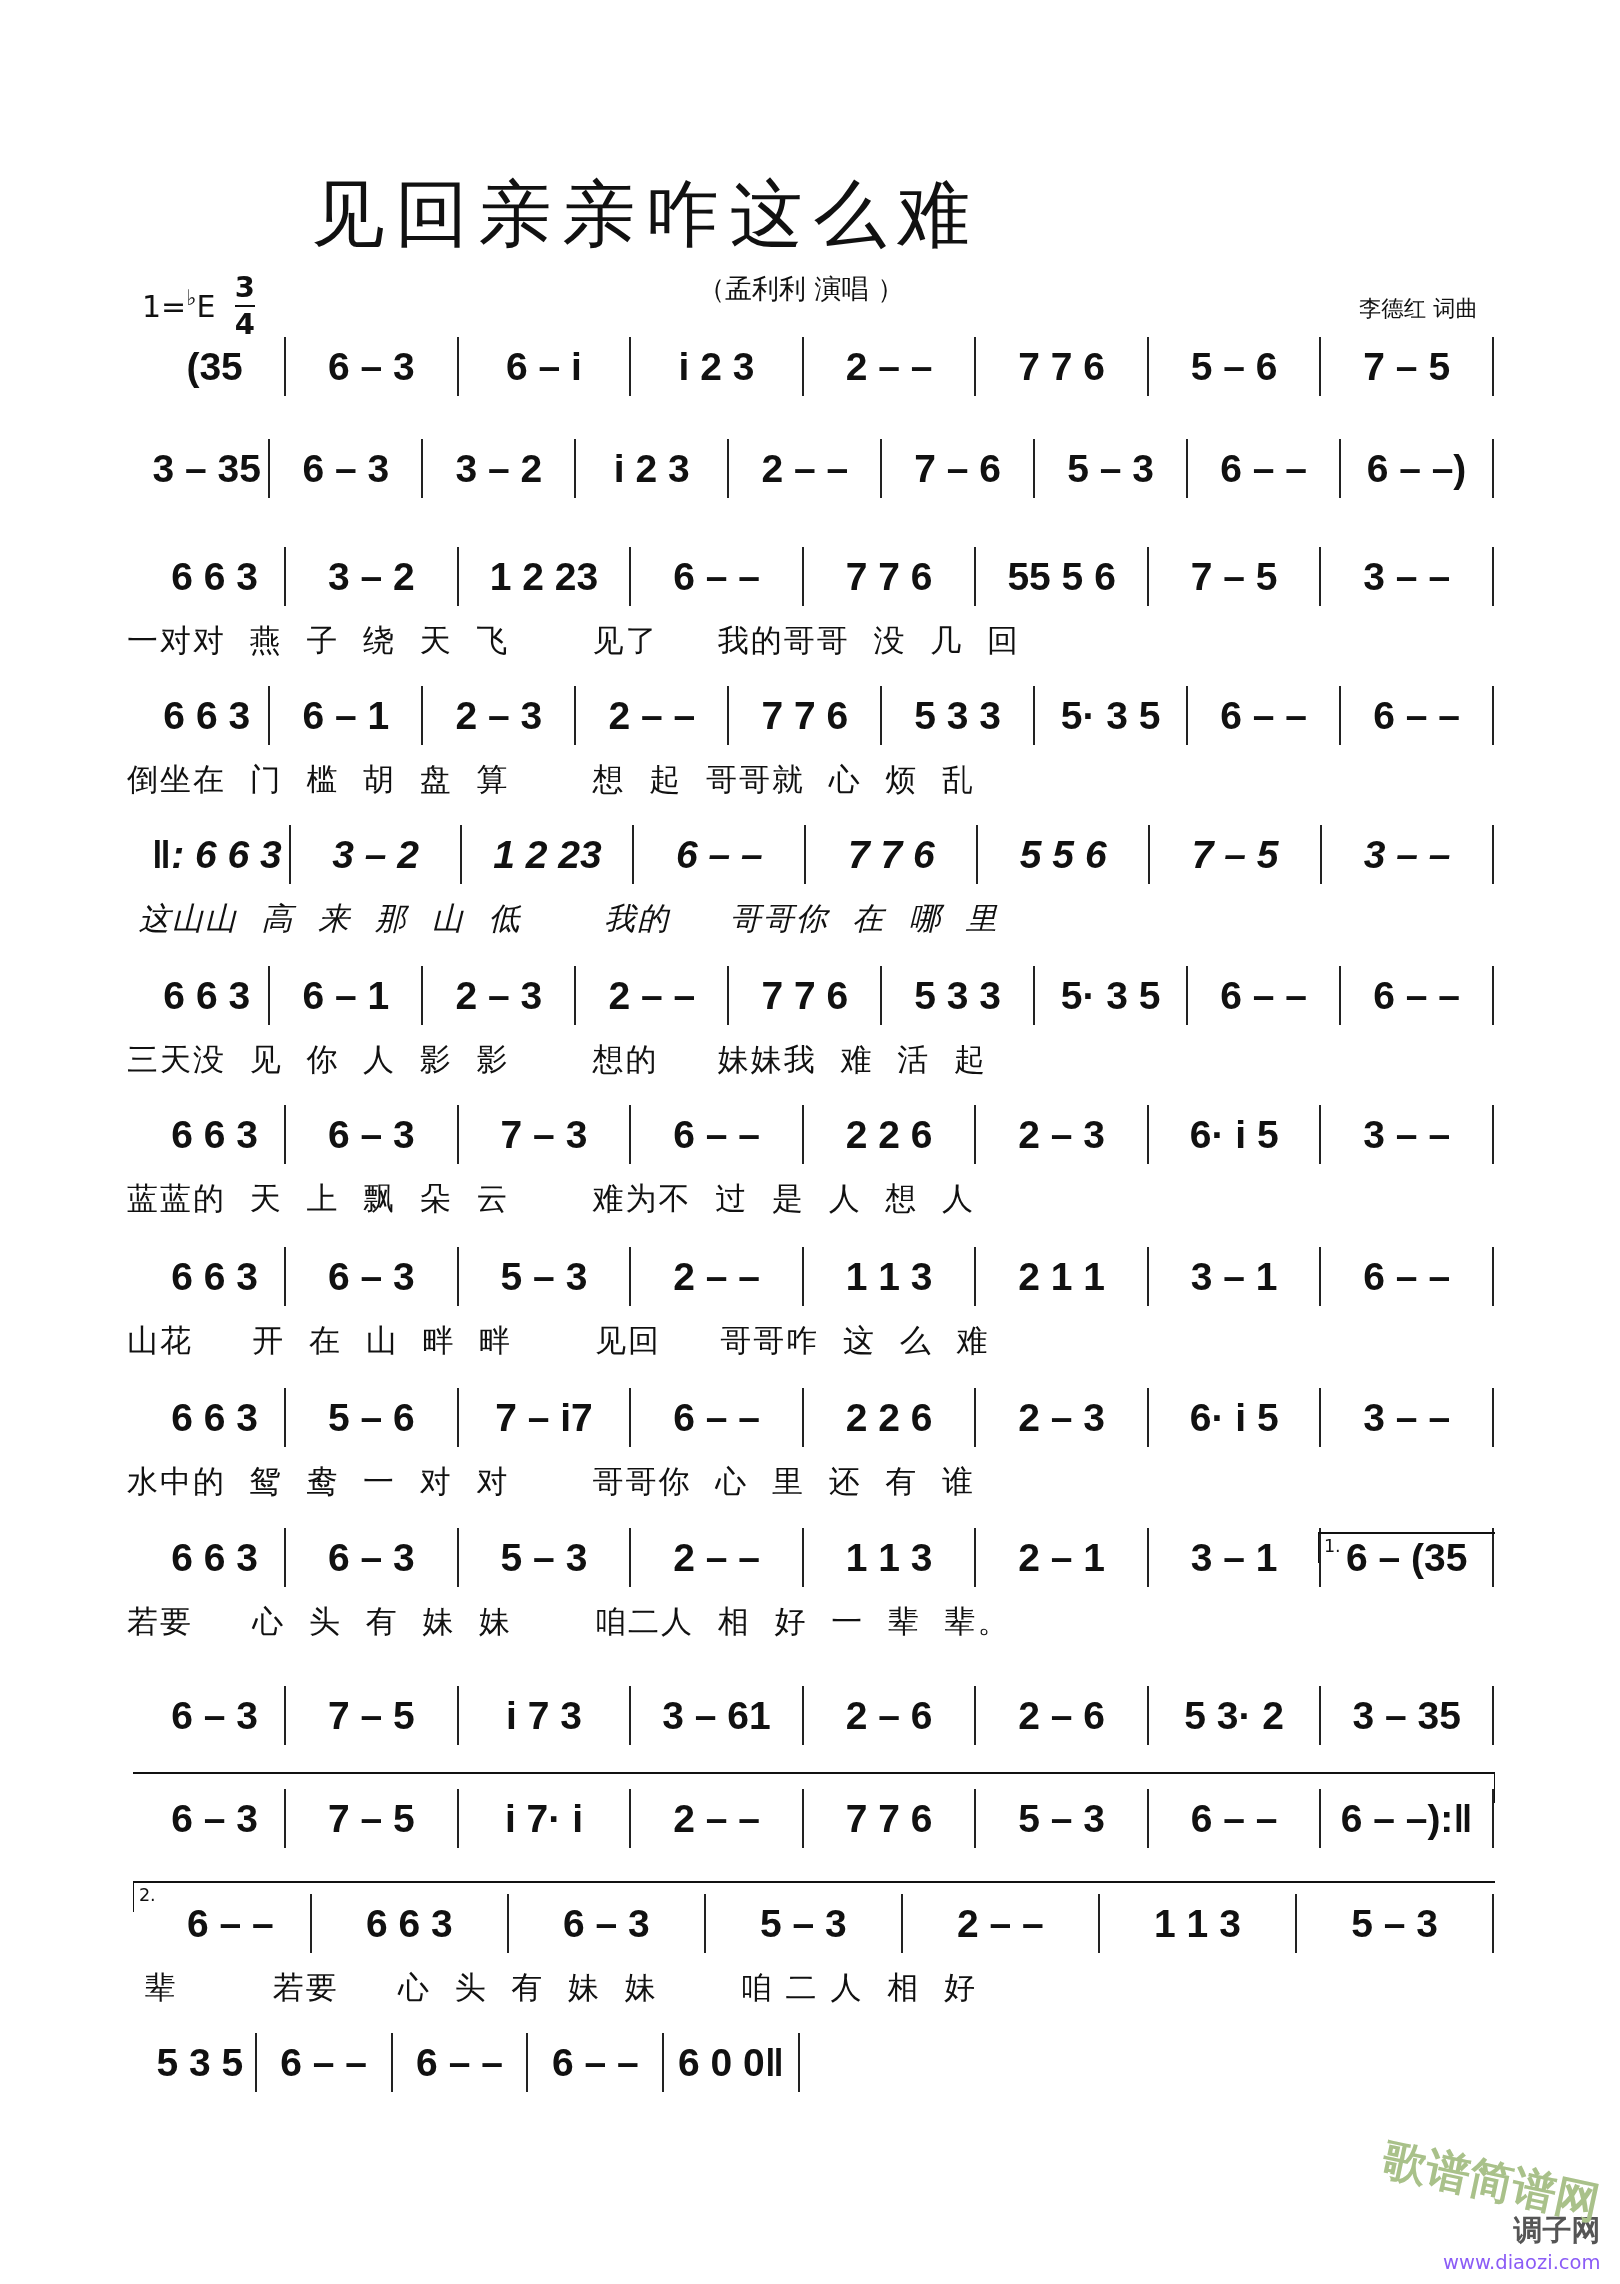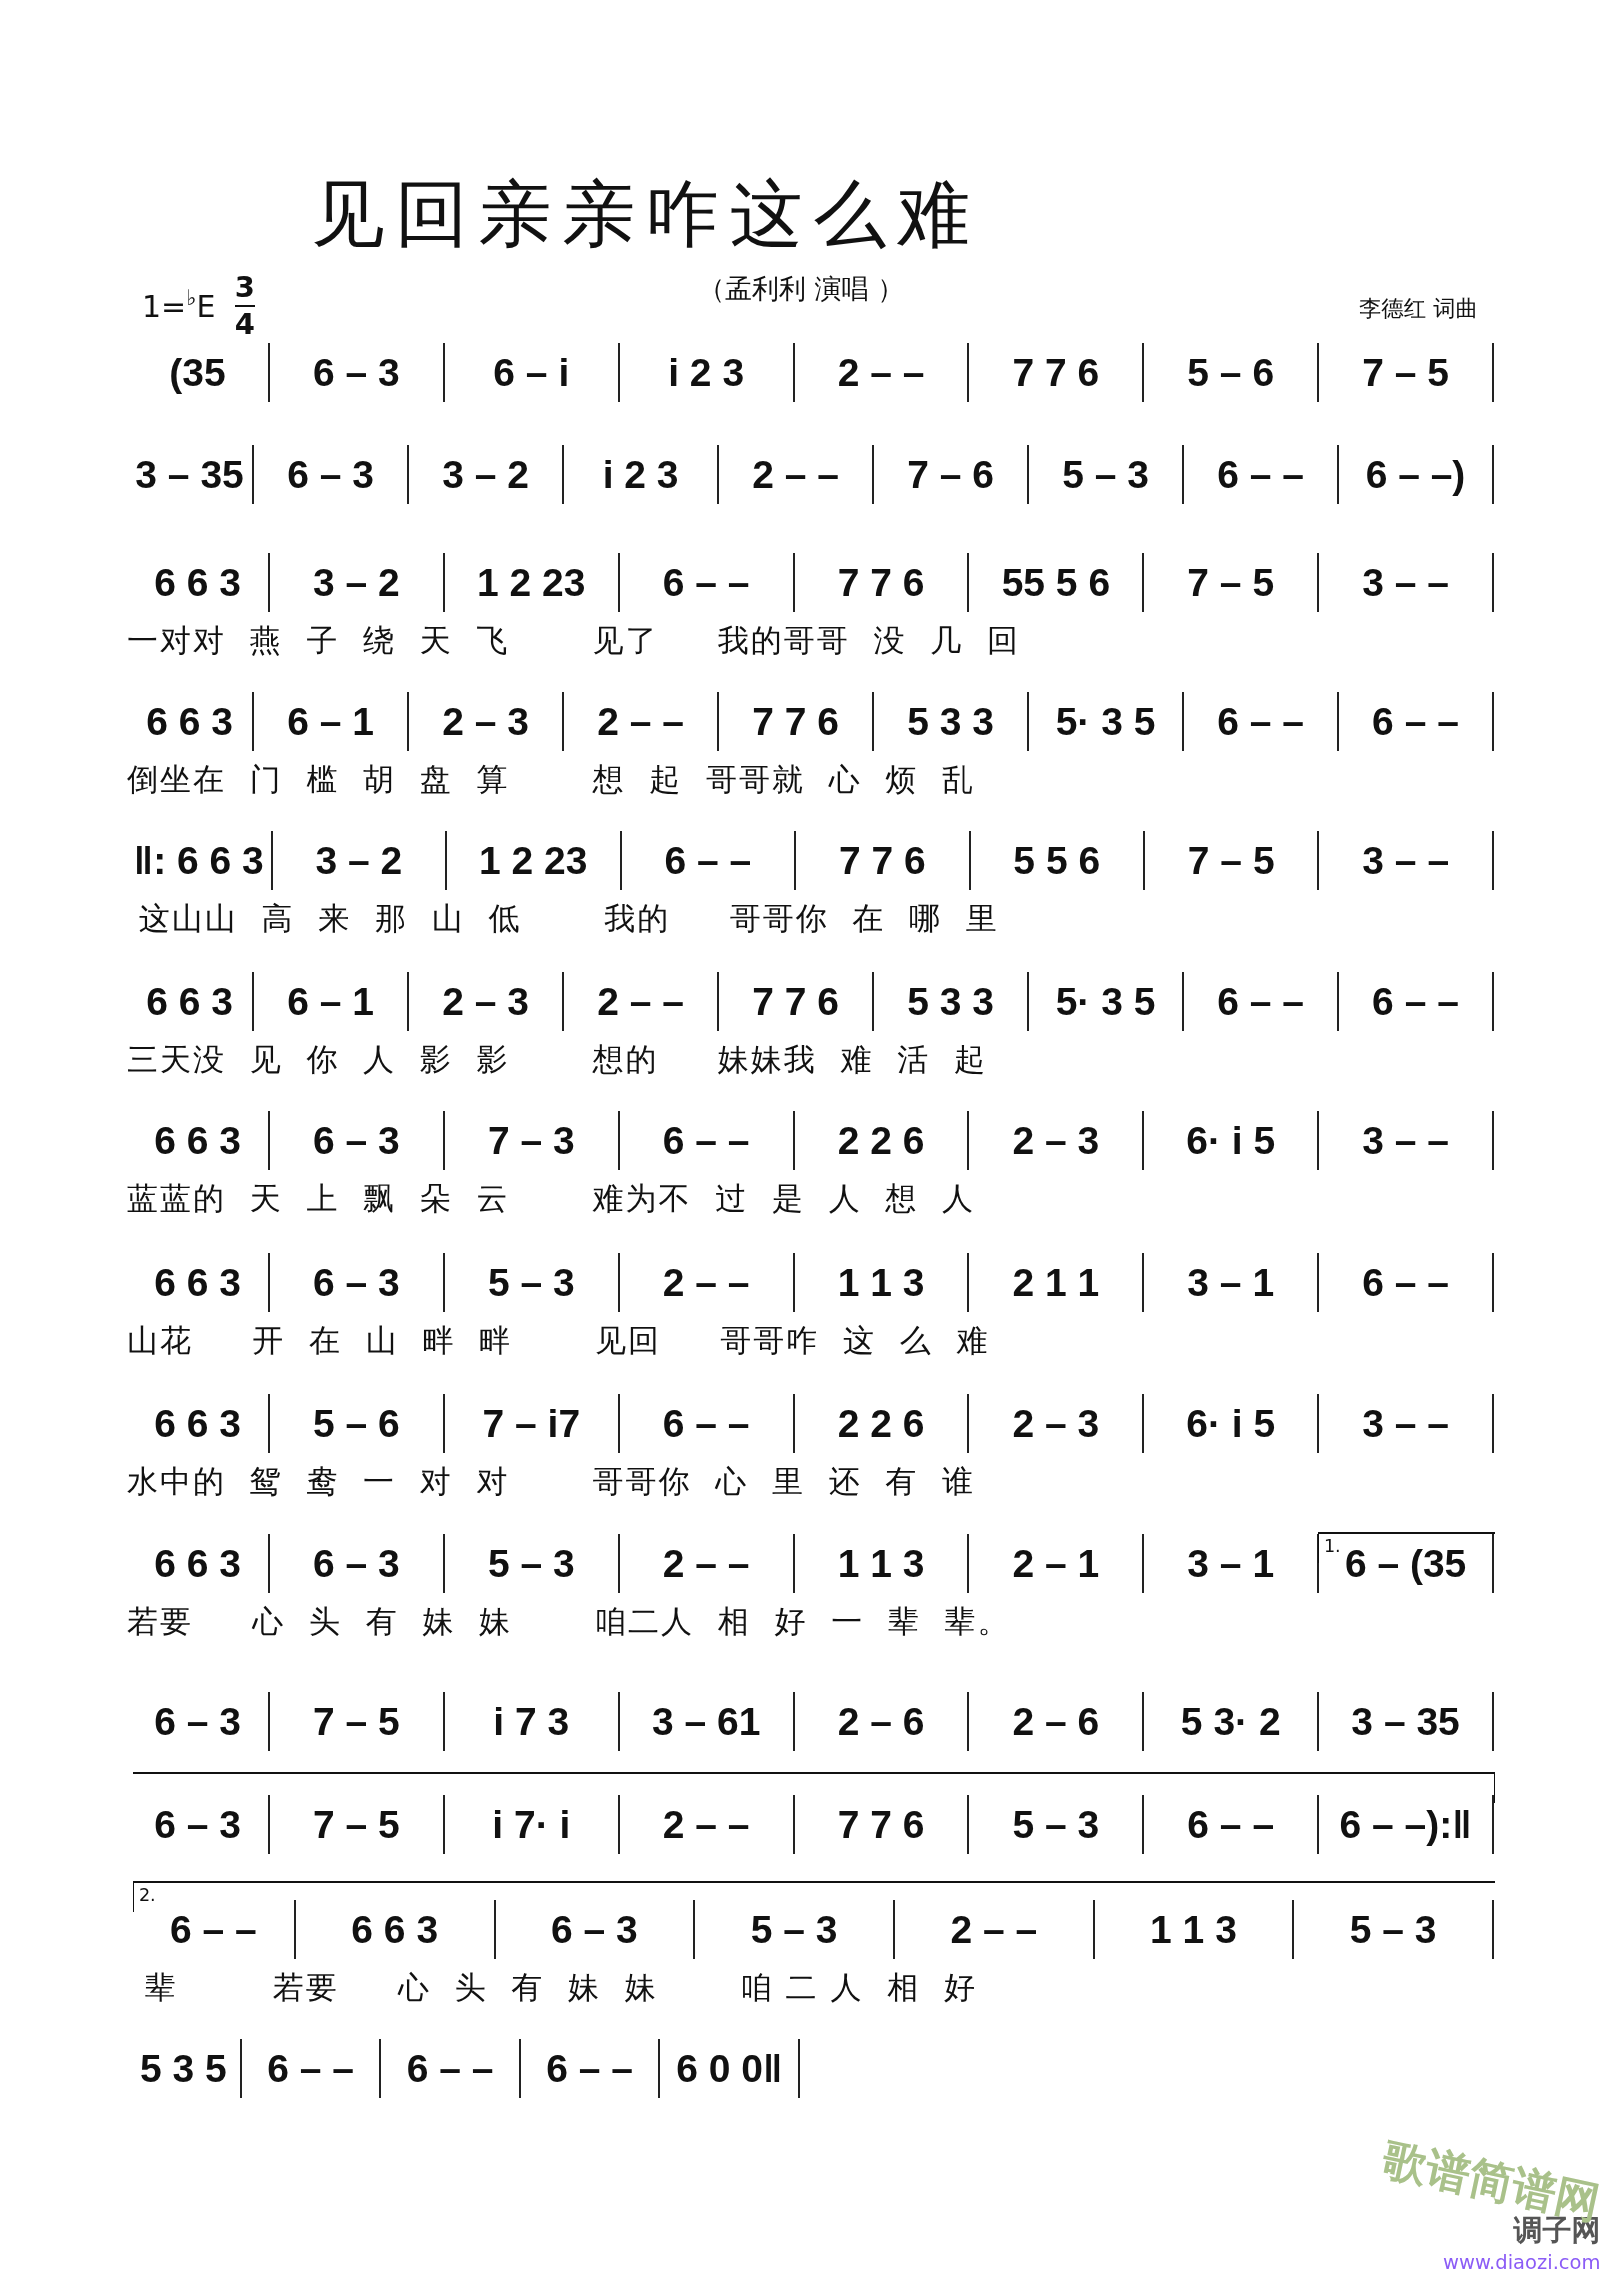--- a/index.html
+++ b/index.html
@@ -7,23 +7,23 @@
        font-family:"DejaVu Sans","Liberation Sans",sans-serif;color:#111;}
   .title{position:absolute;left:0;width:1292px;top:166px;text-align:center;
          font-size:73px;letter-spacing:10.7px;font-weight:400;}
   .key{position:absolute;left:142px;top:273px;font-size:30px;display:flex;align-items:center;}
   .key .flat{font-size:21.5px;vertical-align:super;position:relative;top:-8.8px;}
   .frac{display:inline-flex;flex-direction:column;align-items:center;margin-left:19.5px;font-size:29px;font-weight:700;line-height:1;}
   .frac .bar{width:19.5px;height:2.4px;background:#111;margin:2.9px 0;}
   .singer{position:absolute;left:698px;top:271px;font-size:27px;}
   .author{position:absolute;right:142px;top:293px;font-size:22.4px;}
   .row{position:absolute;left:127px;width:1367px;height:59px;}
-  .notes{position:absolute;left:0;right:0;top:0;height:59px;
+  .notes{position:absolute;left:18px;right:0;top:0;height:59px;
          display:flex;align-items:center;font-family:"Liberation Sans","DejaVu Sans",sans-serif;
-         font-weight:700;font-size:39px;white-space:pre;margin-top:6px;}
+         font-weight:700;font-size:39px;white-space:pre;}
   .measure{flex:1;display:flex;justify-content:space-around;align-items:center;height:100%;
            border-right:2px solid #222;padding:0 6.8px;box-sizing:border-box;}
   .measure:first-child{flex:0.8;}
   .lyrics{position:absolute;left:0;right:0;top:73px;font-size:31px;white-space:pre;letter-spacing:2px;}
   .volta{position:absolute;border-top:2.9px solid #111;border-left:1.5px solid #111;height:29px;}
   .volta span{font-size:17.6px;position:absolute;left:4.9px;top:2px;}
   .wm{position:absolute;right:19.5px;bottom:9.8px;text-align:right;}
   .wm .a{font-size:44px;color:#a9c18a;font-weight:700;transform:rotate(12deg);display:block;}
   .wm .b{font-size:29px;color:#555;font-weight:700;}
   .wm .c{font-size:19.5px;color:#8b5cf6;}
@@ -54,21 +54,21 @@
       <div class="notes"><div class="measure">3 – 35</div><div class="measure">6 – 3</div><div class="measure">3 – 2</div><div class="measure">i 2 3</div><div class="measure">2 – –</div><div class="measure">7 – 6</div><div class="measure">5 – 3</div><div class="measure">6 – –</div><div class="measure">6 – –)</div></div>
     </div>
     <div class="row" style="top: 547px;">
       <div class="notes"><div class="measure">6 6 3</div><div class="measure">3 – 2</div><div class="measure">1 2 23</div><div class="measure">6 – –</div><div class="measure">7 7 6</div><div class="measure">55 5 6</div><div class="measure">7 – 5</div><div class="measure">3 – –</div></div>
       <div class="lyrics">一对对  燕  子  绕  天  飞       见了     我的哥哥  没  几  回</div>
     </div>
     <div class="row" style="top: 686px;">
       <div class="notes"><div class="measure">6 6 3</div><div class="measure">6 – 1</div><div class="measure">2 – 3</div><div class="measure">2 – –</div><div class="measure">7 7 6</div><div class="measure">5 3 3</div><div class="measure">5· 3 5</div><div class="measure">6 – –</div><div class="measure">6 – –</div></div>
       <div class="lyrics">倒坐在  门  槛  胡  盘  算       想  起  哥哥就  心  烦  乱</div>
     </div>
-    <div class="row" style="top: 825px;">
+    <div class="row" style="top: 825px; font-style: italic;">
       <div class="notes"><div class="measure">‖: 6 6 3</div><div class="measure">3 – 2</div><div class="measure">1 2 23</div><div class="measure">6 – –</div><div class="measure">7 7 6</div><div class="measure">5 5 6</div><div class="measure">7 – 5</div><div class="measure">3 – –</div></div>
       <div class="lyrics"> 这山山  高  来  那  山  低       我的     哥哥你  在  哪  里</div>
     </div>
     <div class="row" style="top: 966px;">
       <div class="notes"><div class="measure">6 6 3</div><div class="measure">6 – 1</div><div class="measure">2 – 3</div><div class="measure">2 – –</div><div class="measure">7 7 6</div><div class="measure">5 3 3</div><div class="measure">5· 3 5</div><div class="measure">6 – –</div><div class="measure">6 – –</div></div>
       <div class="lyrics">三天没  见  你  人  影  影       想的     妹妹我  难  活  起</div>
     </div>
     <div class="row" style="top: 1105px;">
       <div class="notes"><div class="measure">6 6 3</div><div class="measure">6 – 3</div><div class="measure">7 – 3</div><div class="measure">6 – –</div><div class="measure">2 2 6</div><div class="measure">2 – 3</div><div class="measure">6· i 5</div><div class="measure">3 – –</div></div>
       <div class="lyrics">蓝蓝的  天  上  飘  朵  云       难为不  过  是  人  想  人</div>

